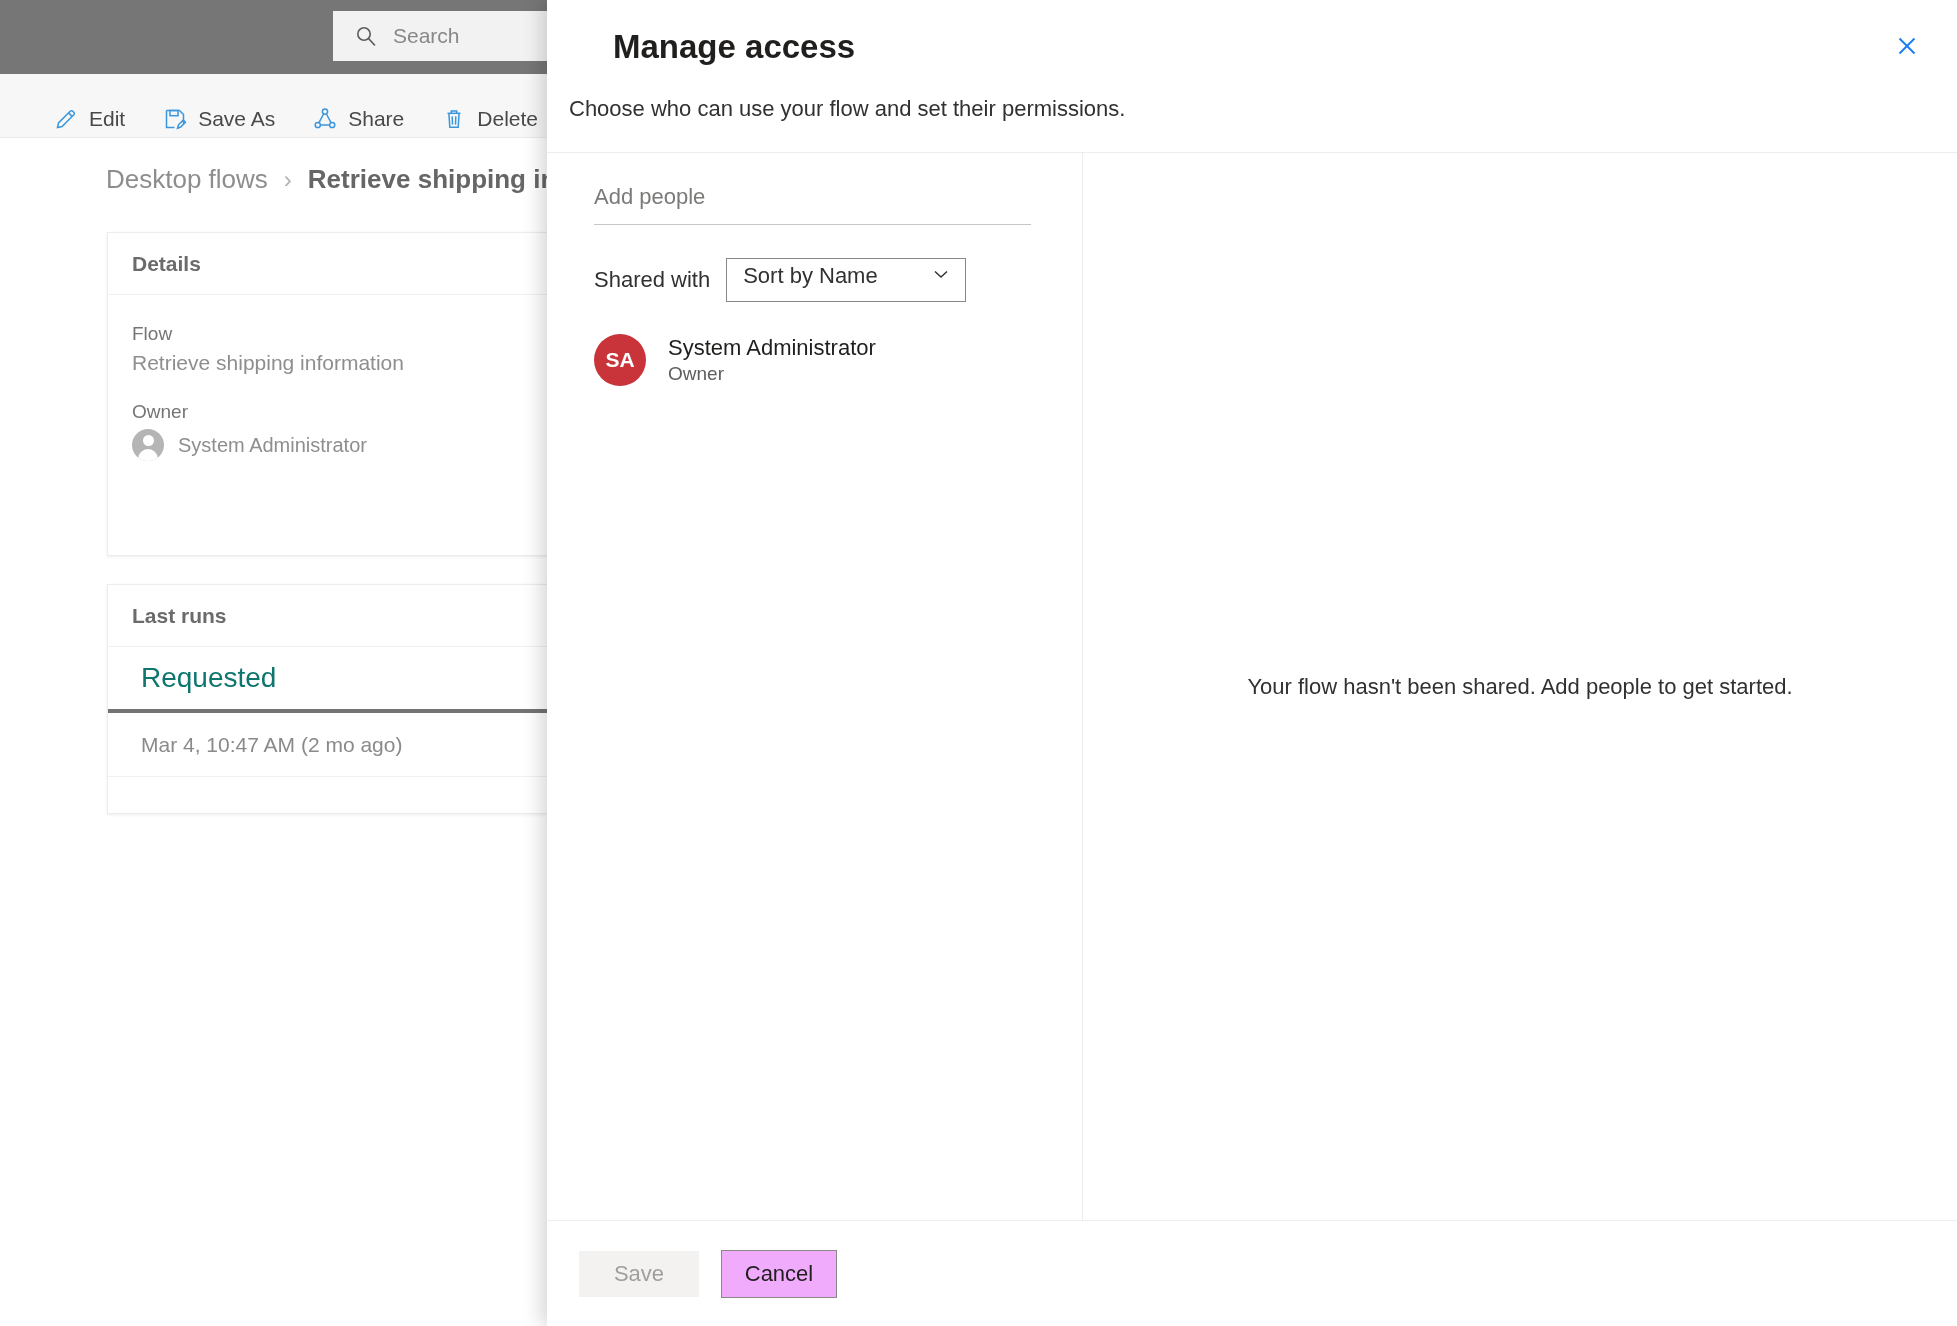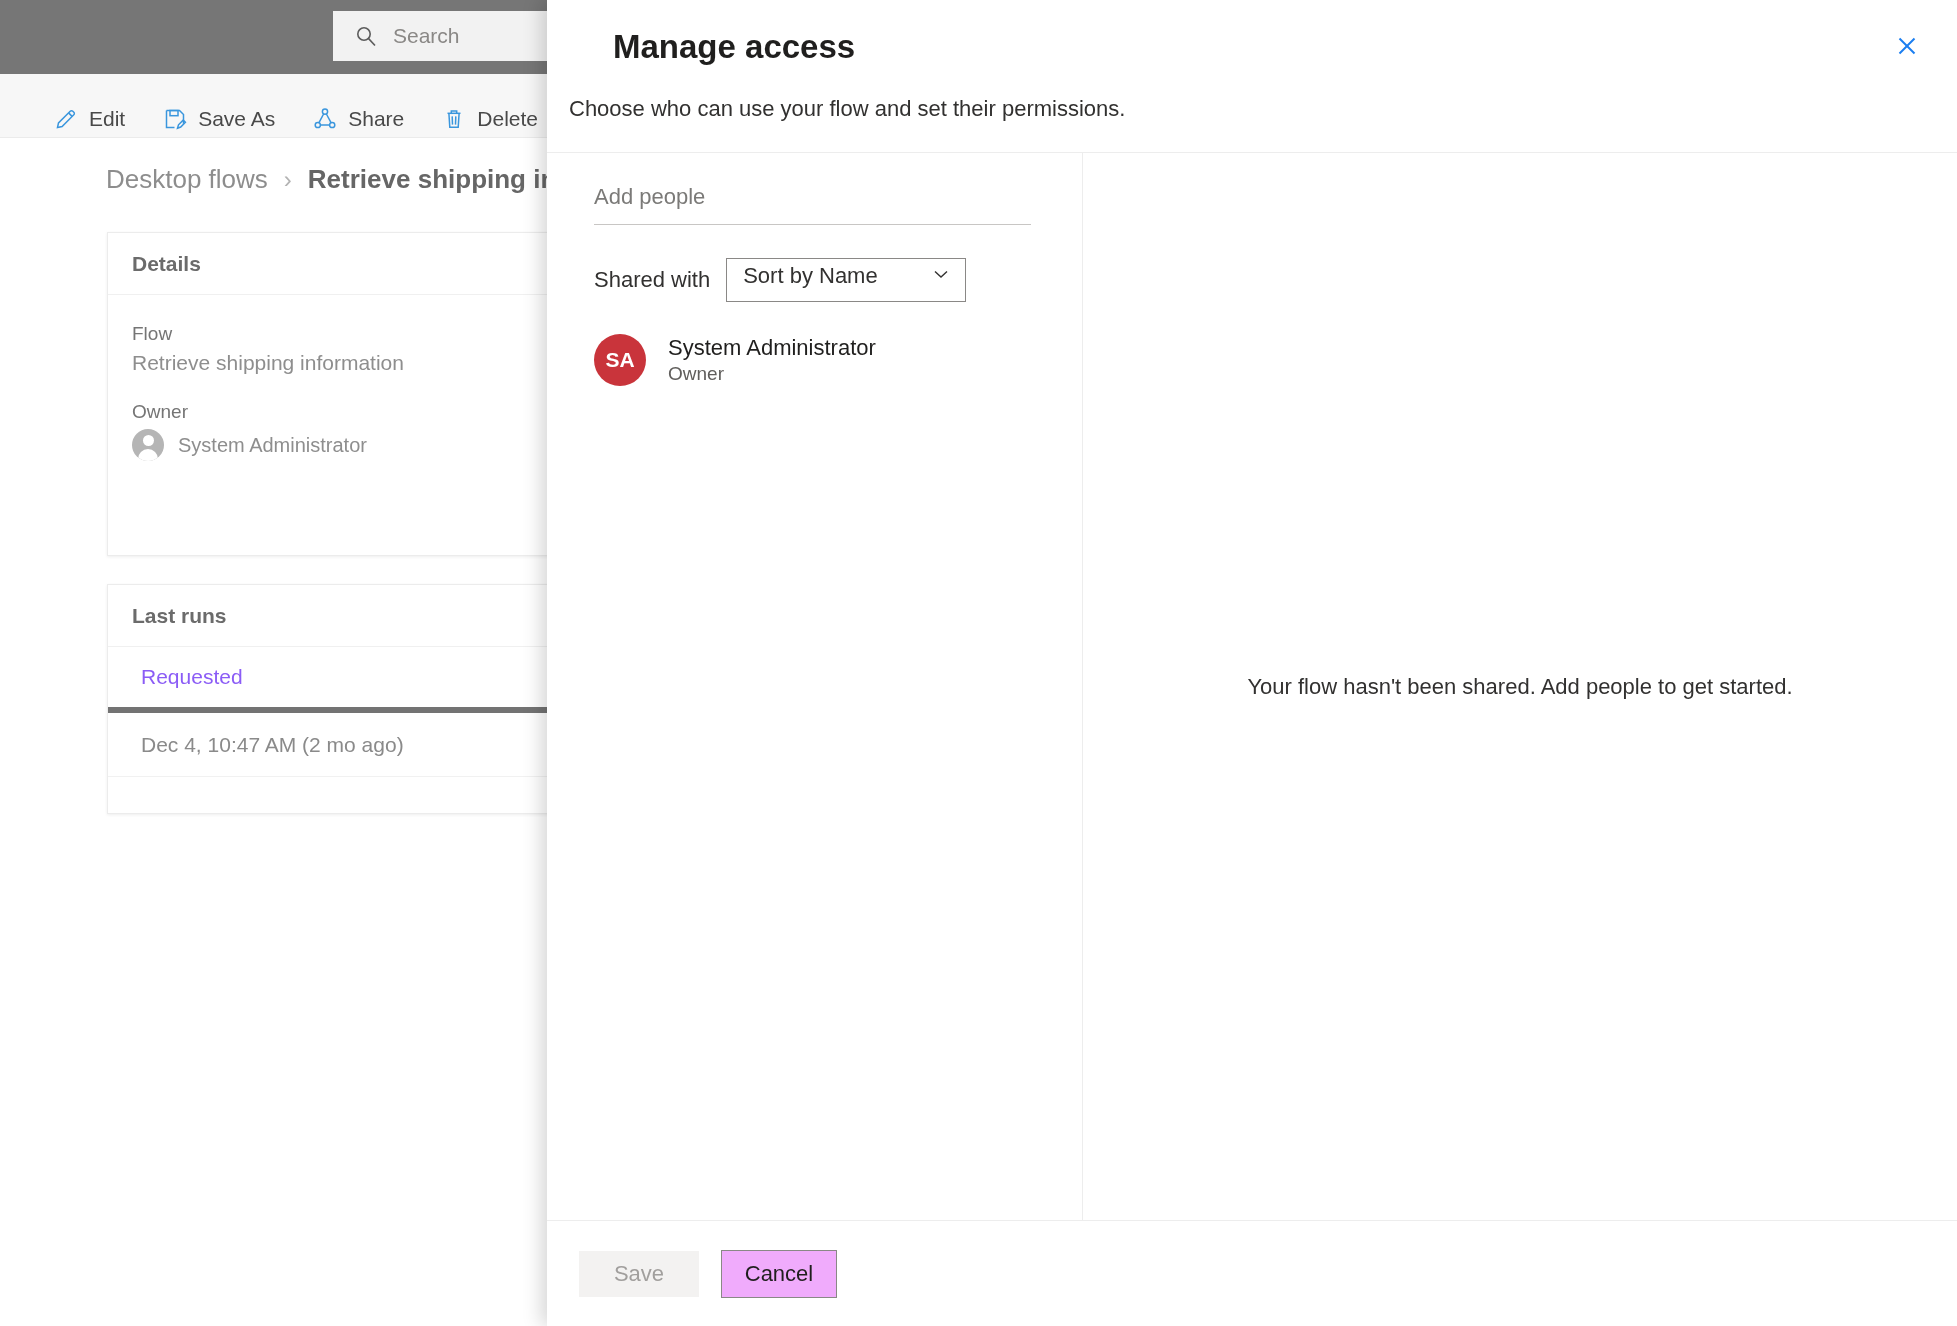--- a/index.html
+++ b/index.html
@@ -190,24 +190,24 @@
   }
   .owner-name {
     font-size: 20px;
     color: #8e8e8e;
   }
   #runs-col-header {
     height: 66px;
     display: flex;
     align-items: center;
     padding-left: 33px;
-    border-bottom: 6px solid #737373;
-    box-sizing: border-box;
-    font-size: 21px;
-    color: #8b5cf6;
+    border-bottom: 4px solid #737373;
+    box-sizing: border-box;
+    font-size: 28px;
+    color: #0f766e;
   }
   #runs-row {
     height: 64px;
     display: flex;
     align-items: center;
     padding-left: 33px;
     border-bottom: 1px solid #f1f1f1;
     box-sizing: border-box;
     font-size: 21px;
     color: #8a8a8a;
@@ -493,21 +493,21 @@
         <span class="owner-name">System Administrator</span>
       </div>
     </div>
   </div>
 
   <div class="card" id="runs-card">
     <div class="card-header">
       <span class="card-header-title">Last runs</span>
     </div>
     <div id="runs-col-header">Requested</div>
-    <div id="runs-row">Dec 4, 10:47 AM (2 mo ago)</div>
+    <div id="runs-row">Mar 4, 10:47 AM (2 mo ago)</div>
   </div>
 
 </div>
 
 <div id="panel">
 
   <div id="panel-title">Manage access</div>
   <div id="panel-subtitle">Choose who can use your flow and set their permissions.</div>
 
   <div id="panel-close">

